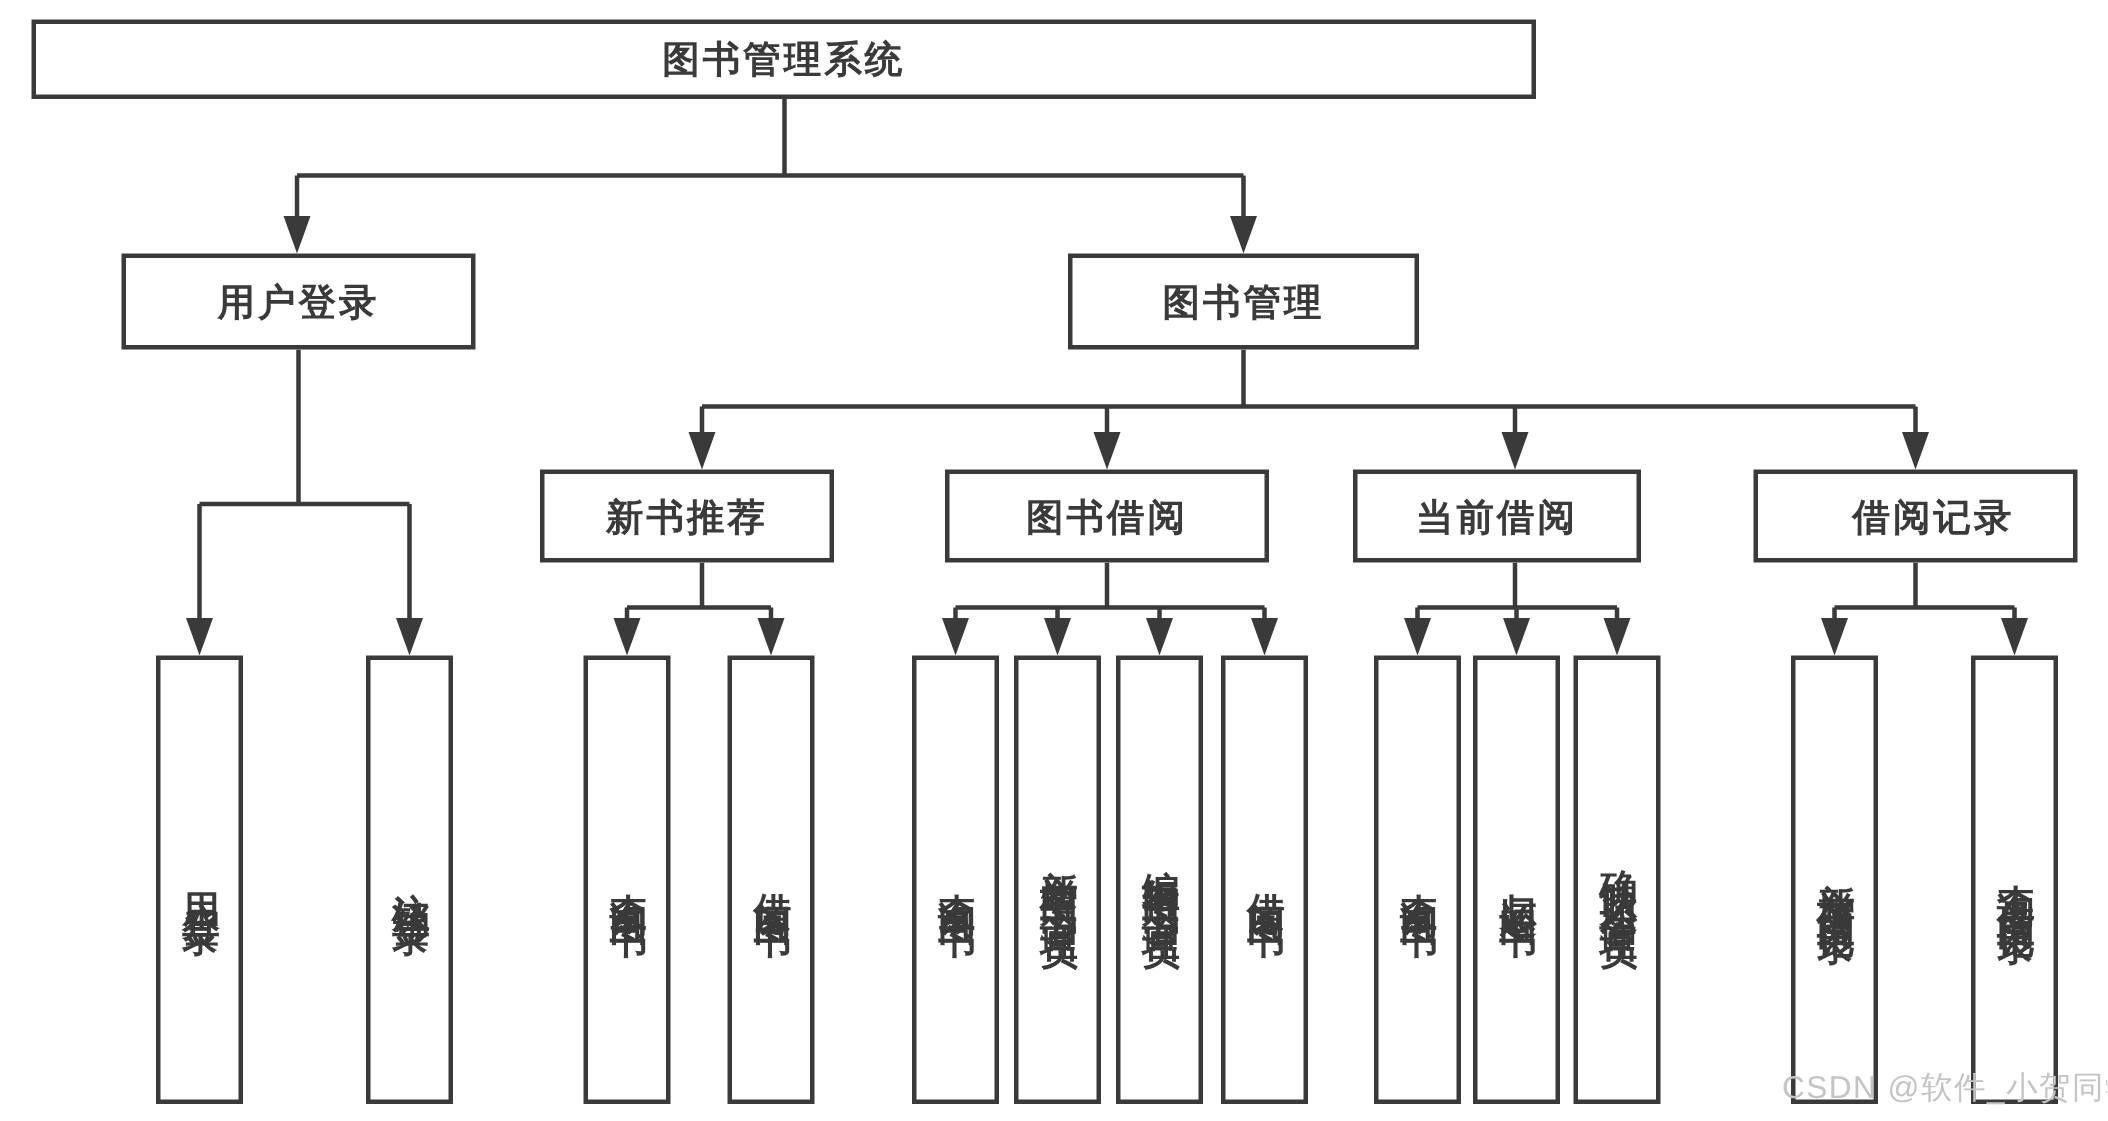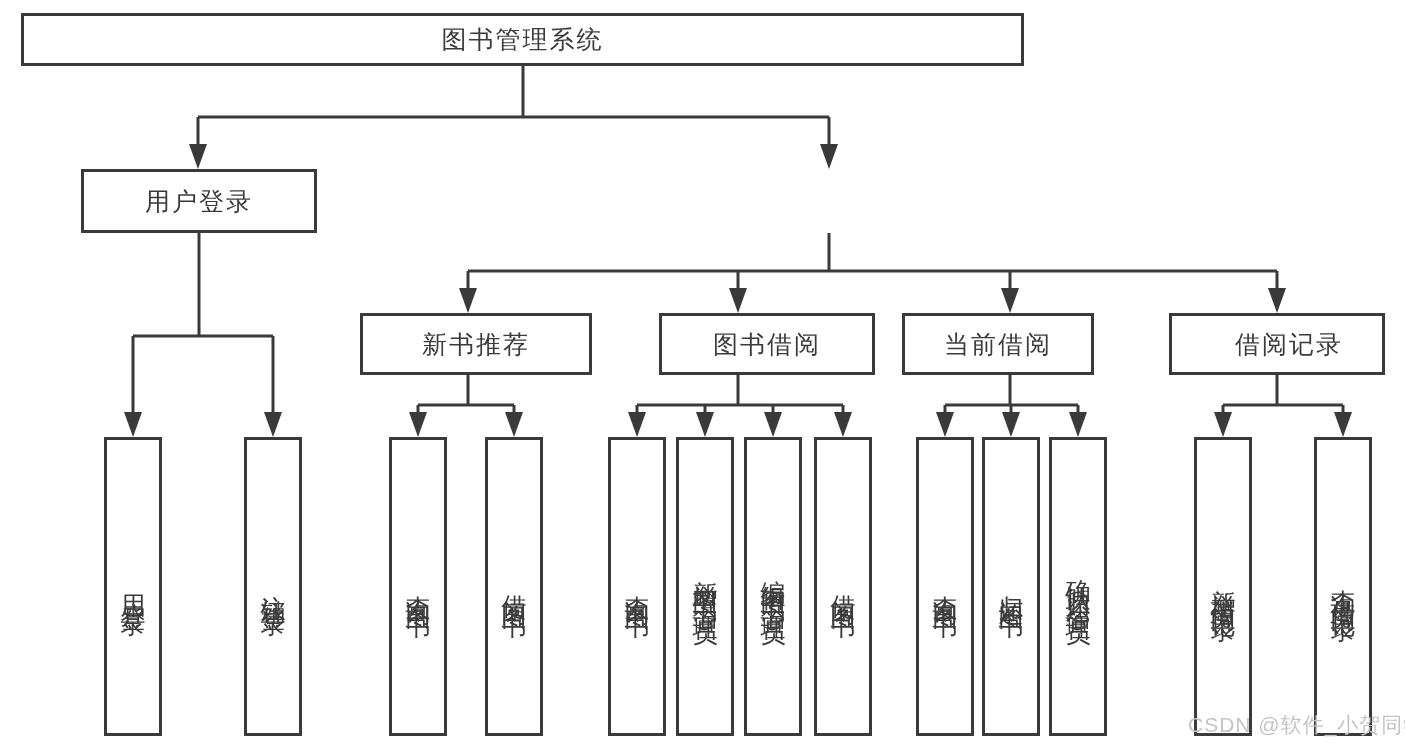--- a/index.html
+++ b/index.html
@@ -20,37 +20,38 @@
   #wires{position:absolute;left:0;top:0;width:1405px;height:747px;}
   .node{
     position:absolute;
     background:var(--box-bg);
     border:3px solid var(--line);
     box-sizing:border-box;
     display:flex;align-items:center;justify-content:center;
     font-size:25px;
     letter-spacing:2px;
     white-space:nowrap;
+    font-weight:bold;
   }
   .vnode{
     writing-mode:vertical-rl;
     text-orientation:mixed;
     letter-spacing:6px;
     font-size:25px;
     line-height:1;
     padding:6px 0;
   }
   
   .n-root{left:21px;top:13px;width:1003px;height:53px;}
   
   .n-userlogin{left:81px;top:169px;width:236px;height:64px;}
   .n-bookmgmt{left:712px;top:169px;width:234px;height:64px;}
   
-  .n-newbooks{left:360px;top:313px;width:232px;height:62px;}
-  .n-bookborrow{left:630px;top:313px;width:216px;height:62px;margin-left:29px;}
+  .n-newbooks{left:360px;top:313px;width:196px;height:62px;}
+  .n-bookborrow{left:630px;top:313px;width:216px;height:62px;}
   .n-currentborrow{left:902px;top:313px;width:192px;height:62px;}
   .n-borrowrecords{left:1169px;top:313px;width:216px;height:62px;padding-left:24px;}
   
   .leaf{top:437px;width:58px;height:299px;}
   .l-user-0{left:104px;}  .l-user-1{left:244px;}
   .l-nb-0{left:389px;}    .l-nb-1{left:485px;}
   .l-bb-0{left:608px;}    .l-bb-1{left:676px;} .l-bb-2{left:744px;} .l-bb-3{left:814px;}
   .l-cb-0{left:916px;}    .l-cb-1{left:982px;} .l-cb-2{left:1049px;}
   .l-br-0{left:1194px;}   .l-br-1{left:1314px;}
   #watermark{
@@ -138,20 +139,21 @@
       <line x1="1223" y1="405" x2="1223" y2="415"></line>
       <polygon points="1214,412 1232,412 1223,437"></polygon>
       <line x1="1343" y1="405" x2="1343" y2="415"></line>
       <polygon points="1334,412 1352,412 1343,437"></polygon>
     </g>
   </svg>
 
   <div class="node n-root">图书管理系统</div>
 
   <div class="node n-userlogin">用户登录</div>
+  <div class="node n-bookmgmt">图书管理</div>
 
   <div class="node n-newbooks">新书推荐</div>
   <div class="node n-bookborrow">图书借阅</div>
   <div class="node n-currentborrow">当前借阅</div>
   <div class="node n-borrowrecords">借阅记录</div>
 
   <div class="node vnode leaf l-user-0">用户登录</div>
   <div class="node vnode leaf l-user-1">注销登录</div>
 
   <div class="node vnode leaf l-nb-0">查询图书</div>

